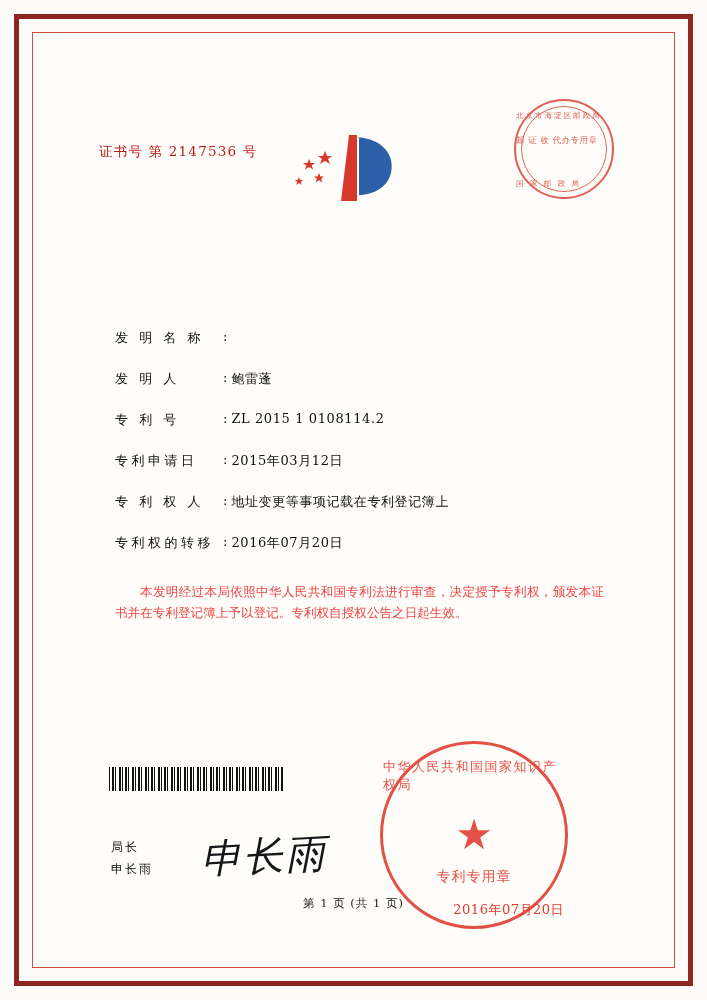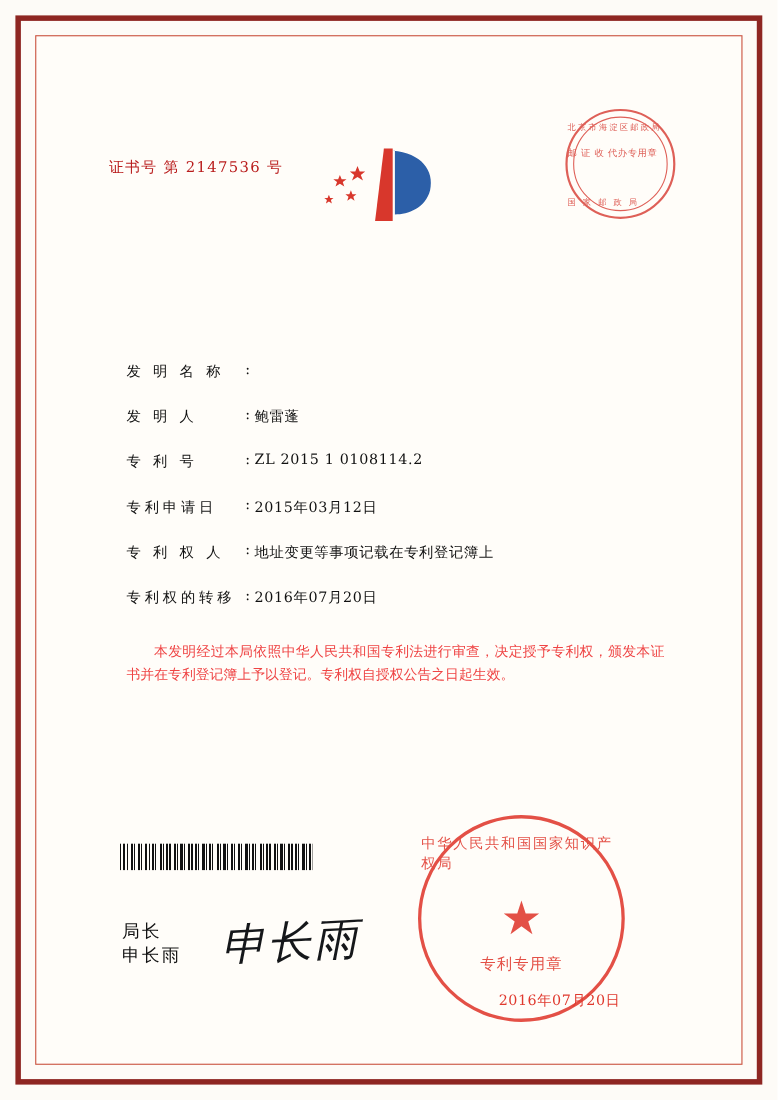--- a/index.html
+++ b/index.html
@@ -233,21 +233,21 @@
     font-family: "DejaVu Serif", "Liberation Serif", serif;
     letter-spacing: 0.5px;
   }
 
   
   .director {
     position: absolute;
     left: 30px;
     top: 755px;
     font-family: "DejaVu Serif", "Liberation Serif", serif;
-    font-size: 16px;
+    font-size: 12px;
     line-height: 22px;
     color: #111;
     letter-spacing: 2px;
   }
   .signature {
     position: absolute;
     left: 120px;
     top: 748px;
     font-family: "DejaVu Serif", "Liberation Serif", serif;
     font-size: 40px;
@@ -348,16 +348,17 @@
       </div>
       <div class="signature">申长雨</div>
 
       <div class="seal-main">
         <div class="arc-top-text">中华人民共和国国家知识产权局</div>
         <div class="star">★</div>
         <div class="arc-bottom-text">专利专用章</div>
       </div>
       <div class="seal-date">2016年07月20日</div>
 
+      <div class="footer">第 1 页 (共 1 页)</div>
 
     </div>
   </div>
 </div>
 
 </body></html>

